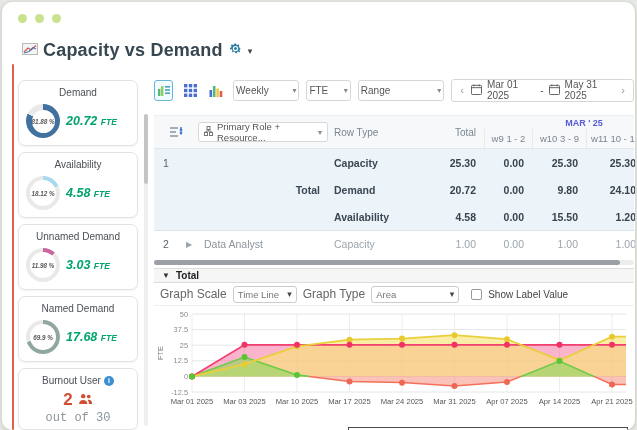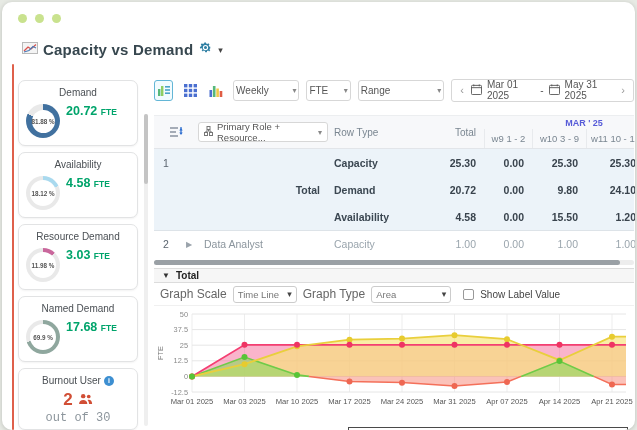--- a/index.html
+++ b/index.html
@@ -6,31 +6,31 @@
   html,body { width:637px; height:430px; font-family:"Liberation Sans", sans-serif; }
   body { background:#e7eae4; position:relative; overflow:hidden; }
   .window { position:absolute; left:2px; top:2px; right:2px; bottom:0; background:#fff; border-radius:10px; box-shadow:0 1px 5px rgba(0,0,0,.18); overflow:hidden; }
 
   
   .dots { position:absolute; left:16px; top:12px; display:flex; gap:8px; }
   .dot { width:9px; height:9px; border-radius:50%; background:#c9e28e; }
 
   
   .titlebar { position:absolute; left:20px; top:38px; display:flex; align-items:center; gap:5px; }
-  .title { font-size:15px; font-weight:700; color:#37474f; letter-spacing:.2px; }
+  .title { font-size:18px; font-weight:700; color:#37474f; letter-spacing:.2px; }
   .caret { font-size:9px; color:#444; }
 
   
   .accent { position:absolute; left:10px; top:62px; bottom:0; width:2px; background:#df604b; border-radius:2px; }
 
   
   .sidebar { position:absolute; left:16px; top:78px; width:120px; display:flex; flex-direction:column; gap:6px; }
   .card { background:#fff; border:1px solid #e2e3e4; border-radius:7px; box-shadow:0 1px 2px rgba(0,0,0,.05); height:66px; padding:6px 7px 4px; }
   .card-title { font-size:10px; color:#4a4f54; text-align:center; margin-bottom:6px; }
-  .card-row { display:flex; gap:6px; }
+  .card-row { display:flex; align-items:center; gap:6px;font-style:italic; }
   .donut { width:34px; height:34px; border-radius:50%; display:flex; align-items:center; justify-content:center; flex:0 0 34px; }
   .hole { width:26px; height:26px; background:#fff; border-radius:50%; display:flex; align-items:center; justify-content:center; }
   .donut.thick .hole { width:23px; height:23px; }
   .pct { font-size:6.3px; font-weight:700; color:#555; white-space:nowrap; }
   .fte { font-size:12.5px; font-weight:700; color:#00a46b; white-space:nowrap; }
   .fte small { font-size:8.5px; font-weight:700; }
   .card.burnout { height:62px; text-align:center; }
   .b-title { font-size:10px; color:#4a4f54; display:flex; justify-content:center; align-items:center; gap:3px; }
   .info { width:10px; height:10px; border-radius:50%; background:#3d8fd1; color:#fff; font-size:7px; font-weight:700; display:inline-flex; align-items:center; justify-content:center; }
   .b-count { display:flex; align-items:center; justify-content:center; gap:5px; margin-top:4px; }
@@ -81,21 +81,21 @@
   .hscroll { margin-top:3px; height:5px; background:#ededed; border-radius:3px; }
   .hscroll .thumb { height:5px; width:97%; background:#9aa0a5; border-radius:3px; }
 
   .totalbar { margin-top:3px; height:15px; background:#f6f6f6; border-top:1px solid #dcdcdc; border-bottom:1px solid #dcdcdc; display:flex; align-items:center; gap:6px; padding-left:8px; }
   .totalbar .tb-caret { font-size:8px; color:#333; }
   .totalbar .tb-label { font-size:10px; font-weight:700; color:#222; }
 
   .controls { height:23px; display:flex; align-items:center; gap:6px; padding-left:6px; border-bottom:1px solid #f0f0f0; }
   .ctl-label { font-size:12px; color:#666; }
   .ctl-sel { border:1px solid #ccc; border-radius:3px; height:17px; display:flex; align-items:center; justify-content:space-between; gap:4px; padding:0 4px; font-size:9.5px; color:#777; background:#fff; }
-  .cs-scale { width:64px; } .cs-type { width:80px; }
+  .cs-scale { width:64px; } .cs-type { width:88px; }
   .cb { width:11px; height:11px; border:1px solid #999; border-radius:2px; background:#fff; margin-left:6px; }
   .cb-label { font-size:10px; color:#444; }
 
   .chartwrap { margin-top:2px; }
   svg text { font-family:"Liberation Sans", sans-serif; }
 
   .legend { display:flex; justify-content:flex-end; margin:3px 6px 0 0; }
   .legend-box { border:1px solid #4a4a4a; display:flex; gap:12px; padding:3px 7px; align-items:center; }
   .lg-item { display:flex; align-items:center; gap:4px; }
   .lg-swatch { width:16px; height:9px; border:1px solid #999; border-radius:1px; }
@@ -151,21 +151,21 @@
         <div class="donut" style="background: conic-gradient(rgb(169, 217, 238) 18.12%, rgb(233, 233, 233) 0deg);">
           <div class="hole">
               <span class="pct">18.12 %</span>
             </div>
         </div>
         <div class="fte"><span>4.58</span> <small>FTE</small></div>
       </div>
     </div>
 
     <div class="card">
-      <div class="card-title">Resource Demand</div>
+      <div class="card-title">Unnamed Demand</div>
       <div class="card-row">
         <div class="donut" style="background: conic-gradient(rgb(201, 103, 156) 11.98%, rgb(233, 233, 233) 0deg);">
           <div class="hole">
               <span class="pct">11.98 %</span>
             </div>
         </div>
         <div class="fte"><span>3.03</span> <small>FTE</small></div>
       </div>
     </div>
 

